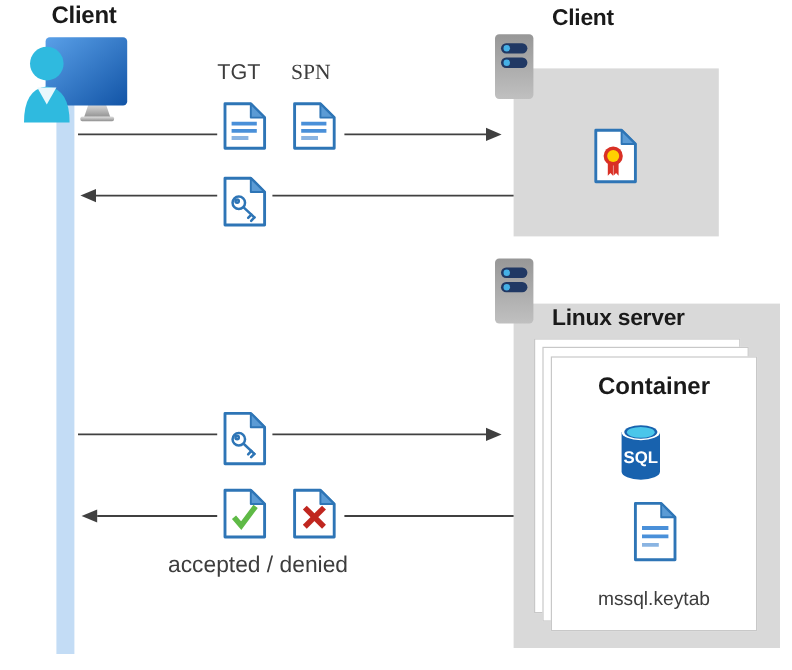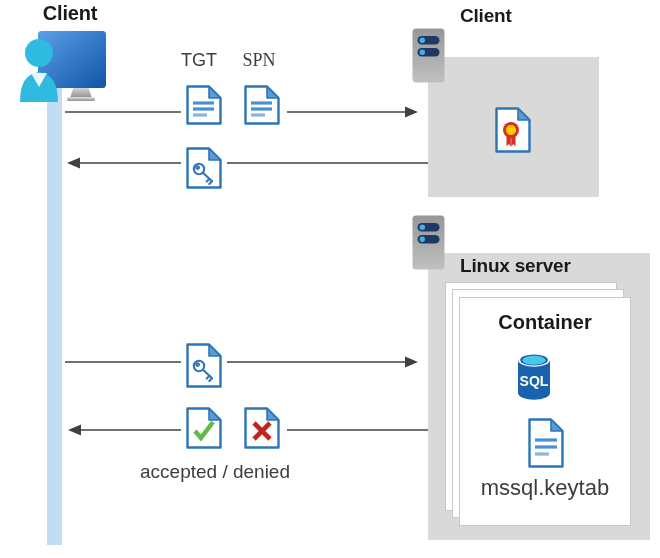--- a/index.html
+++ b/index.html
@@ -24,21 +24,21 @@
 
   #client-label { left:20px;  top:2px;   width:100px; text-align:center; font-size:20px; }
   #dc-label     { left:460px; top:3px;   line-height:25px; }
   #linux-label  { left:460px; top:215px;margin-top:40px; }
 
   #tgt-label { left:181px; top:50px; width:44px; }
   #spn-label { left:237px; top:50px; width:44px; text-align:center;font-family:Liberation Serif, serif; }
   #result-label { left:140px; top:461px; width:190px; font-size:19px; }
 
   #container-title { left:0; top:13px; width:100%; text-align:center; font-size:20px; font-weight:bold; color:var(--heading-color); }
-  #keytab-label    { left:0; top:177px; width:100%; text-align:center; font-size:22px; color:var(--subtext-color); }
+  #keytab-label    { left:0; top:193px; width:100%; text-align:center; font-size:16px; color:var(--subtext-color); }
 
   
   .doc-body { fill:#ffffff; stroke:var(--doc-blue); stroke-width:2.4; stroke-linejoin:round; }
   .doc-fold { fill:var(--doc-fold); stroke:var(--doc-blue); stroke-width:1.6; stroke-linejoin:round; }
   .doc-line { stroke:var(--doc-line); stroke-width:3.2; }
   .doc-line.light { stroke:var(--doc-line-light); }
   .key-stroke { stroke:var(--doc-blue); stroke-width:2.1; fill:none; stroke-linecap:round; }
   .check-stroke { stroke:var(--check-green); stroke-width:4.5; fill:none; }
   .x-stroke { stroke:var(--cross-red); stroke-width:4.6; }
   .arrow-line { stroke:var(--arrow-gray); stroke-width:1.6; }

